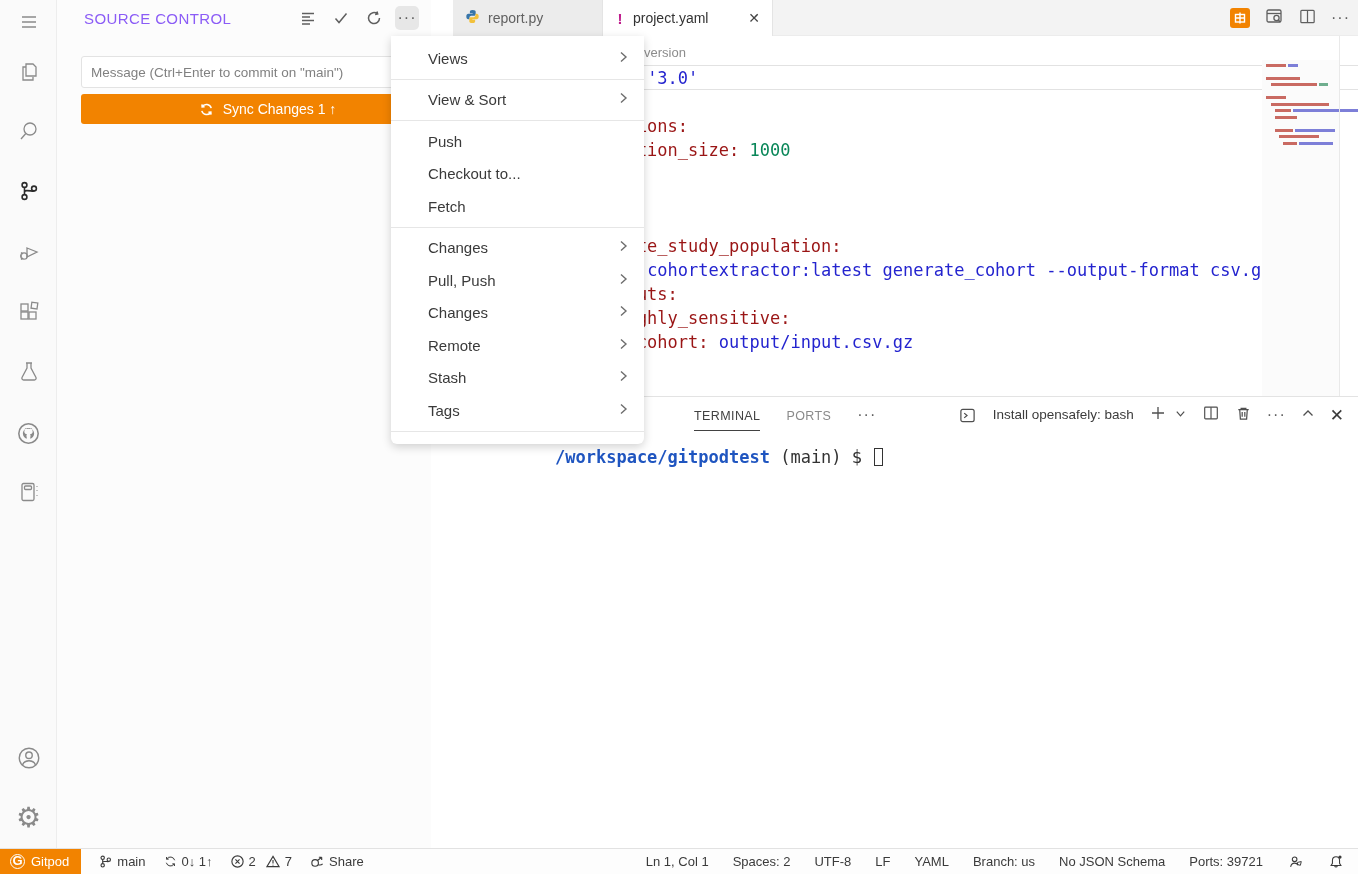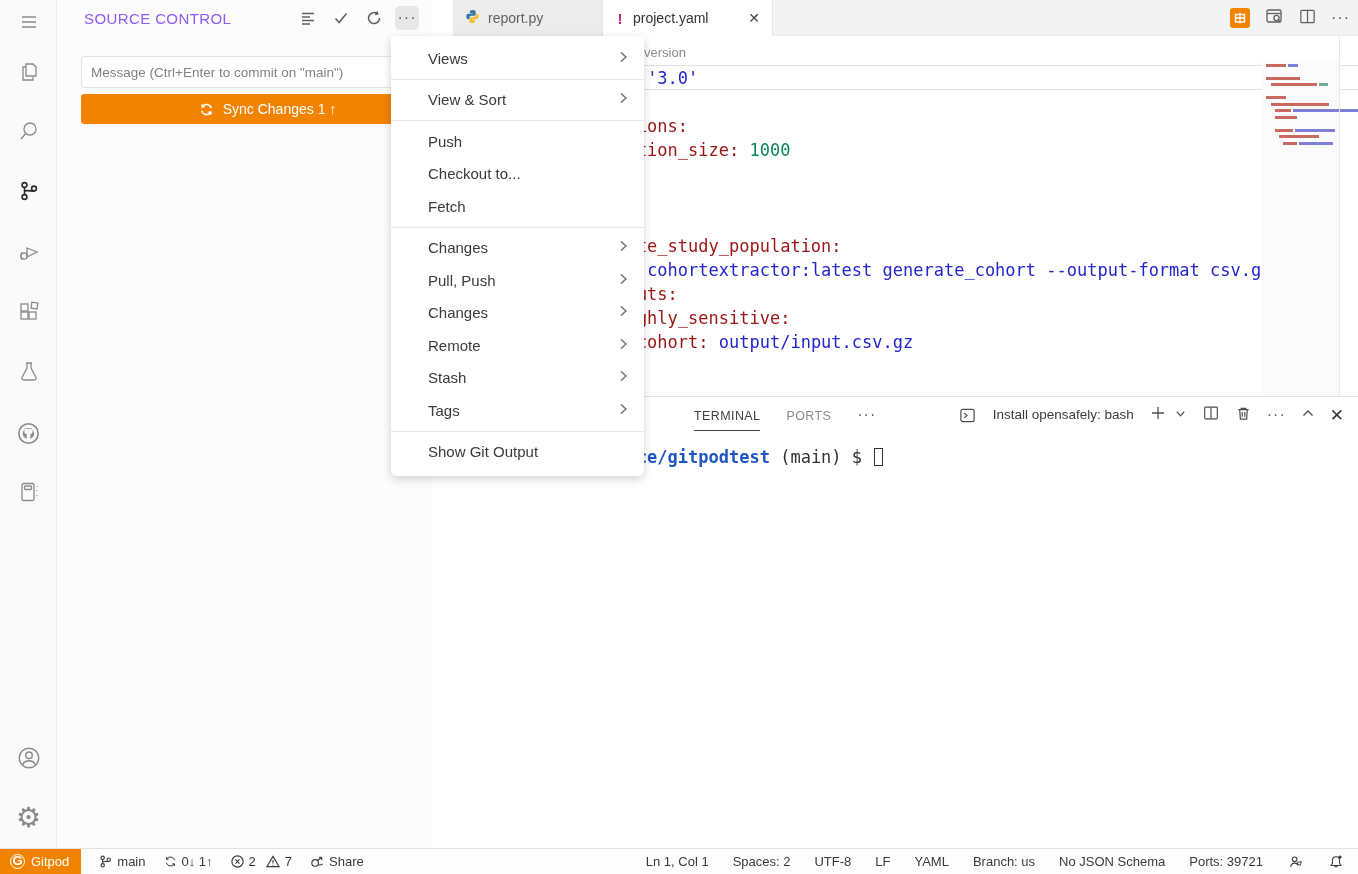--- a/index.html
+++ b/index.html
@@ -410,23 +410,20 @@
           <path d="M5 2.5 10 7 5 11.5"></path>
         </svg></span>
     </div>
   <div class="menu-item">
       <span>Tags</span>
       <span class="menu-chevron"><svg width="14" height="14" viewBox="0 0 14 14">
           <path d="M5 2.5 10 7 5 11.5"></path>
         </svg></span>
     </div>
   <div class="menu-sep"></div>
-  <div class="menu-item">
-      <span>Show Git Output</span>
-    </div>
 </div>
 
 <div id="statusbar">
   <div id="gitpod-badge">
     <span id="gitpod-g">G</span>
     <span>Gitpod</span>
   </div>
   <span class="sb-item">
     <svg width="15" height="15" viewBox="0 0 16 16">
         <circle cx="5" cy="4" r="1.8"></circle>

